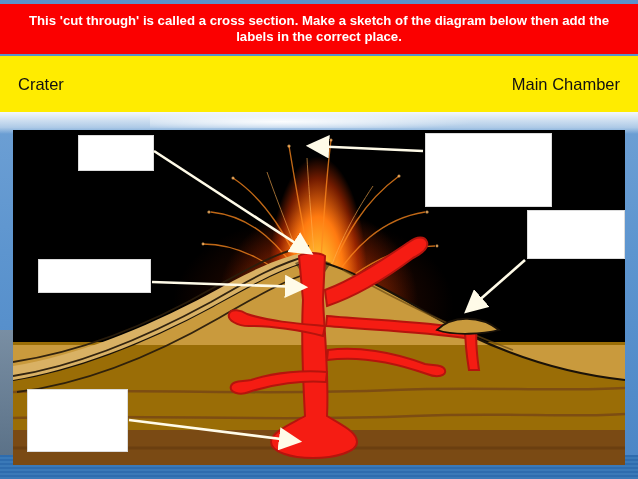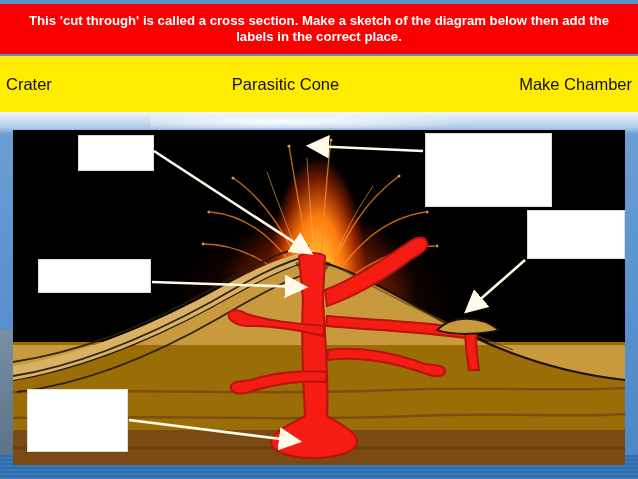--- a/index.html
+++ b/index.html
@@ -19,21 +19,21 @@
   .bg-rock{position:absolute;left:0;top:330px;width:26px;height:130px;
            background:linear-gradient(180deg,#7f8e9c,#5d6d7c);opacity:.85;}
 
   
   .banner-red{position:absolute;left:0;top:4px;width:638px;height:50px;background:#fb0000;
       color:#fff;font-weight:bold;font-size:13.2px;line-height:16px;
       display:flex;align-items:center;justify-content:center;text-align:center;padding:0 20px;
       box-sizing:border-box;}
   
   .banner-yellow{position:absolute;left:0;top:56px;width:638px;height:56px;background:#ffec00;
-      display:flex;align-items:center;justify-content:space-between;padding:0 6px;box-sizing:border-box;text-align:center;}
+      display:flex;align-items:center;justify-content:space-between;padding:0 18px;box-sizing:border-box;text-align:center;}
   .word{color:#111;font-size:16.5px;white-space:nowrap;}
 
   
   .diagram{position:absolute;left:13px;top:130px;width:612px;height:335px;
            background:#000;overflow:hidden;}
 
   
   .plume{position:absolute;left:170px;top:-18px;width:270px;height:215px;
     background:
       radial-gradient(ellipse 58px 150px at 50% 80%,#ffe08a 0%,#ffb12a 22%,#ff7a10 45%,rgba(210,50,0,.55) 70%,rgba(0,0,0,0) 85%),
@@ -68,22 +68,21 @@
   <div class="bg-cloud2"></div>
   <div class="bg-rock"></div>
   <div class="bg-sea"></div>
 
   <div class="banner-red">
     <span>This 'cut through' is called a cross section. Make a sketch of the diagram below then add the labels in the correct place.</span>
   </div>
 
   <div class="banner-yellow">
     <span class="word">Crater</span>
-    <span class="word">Parasitic Cone</span>
-    <span class="word">Make Chamber</span>
+    <span class="word">Main Chamber</span>
   </div>
 
   <div class="diagram">
 
     <div class="plume-glow"></div>
     <div class="plume"></div>
 
     <svg class="arcs" viewBox="0 0 310 200">
       <g fill="none" stroke="#ff8a1e" stroke-width="1.4" opacity="0.75">
         <path d="M155 186 C120 120 86 96 48 92"></path>

